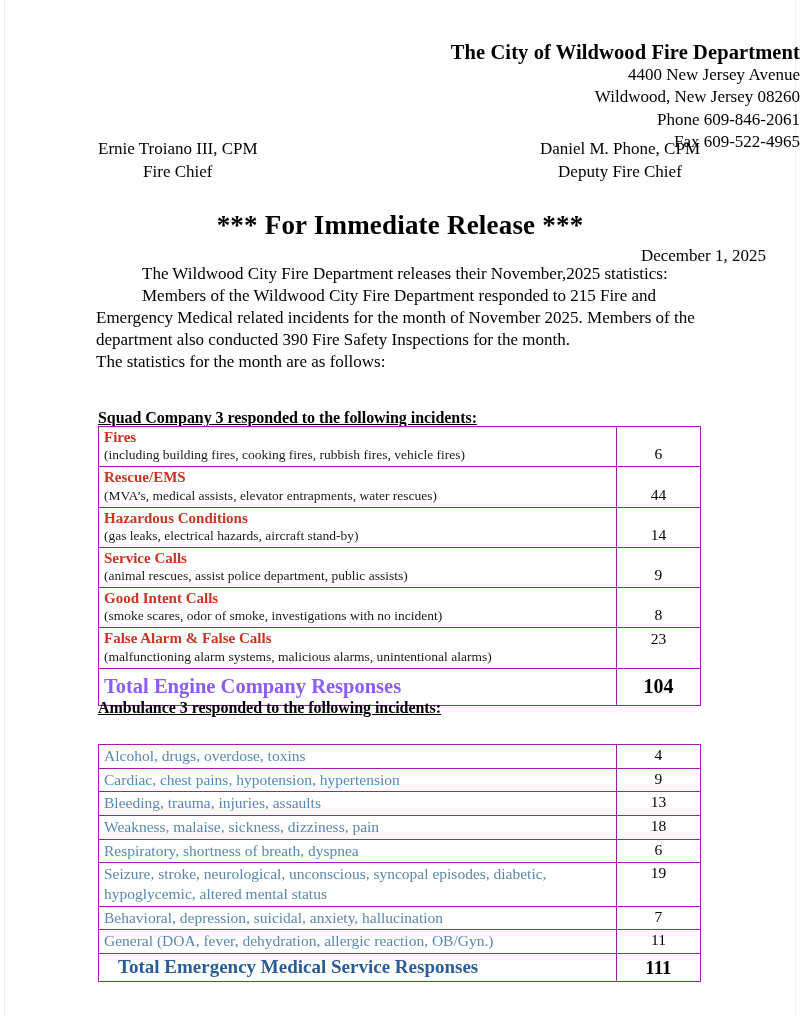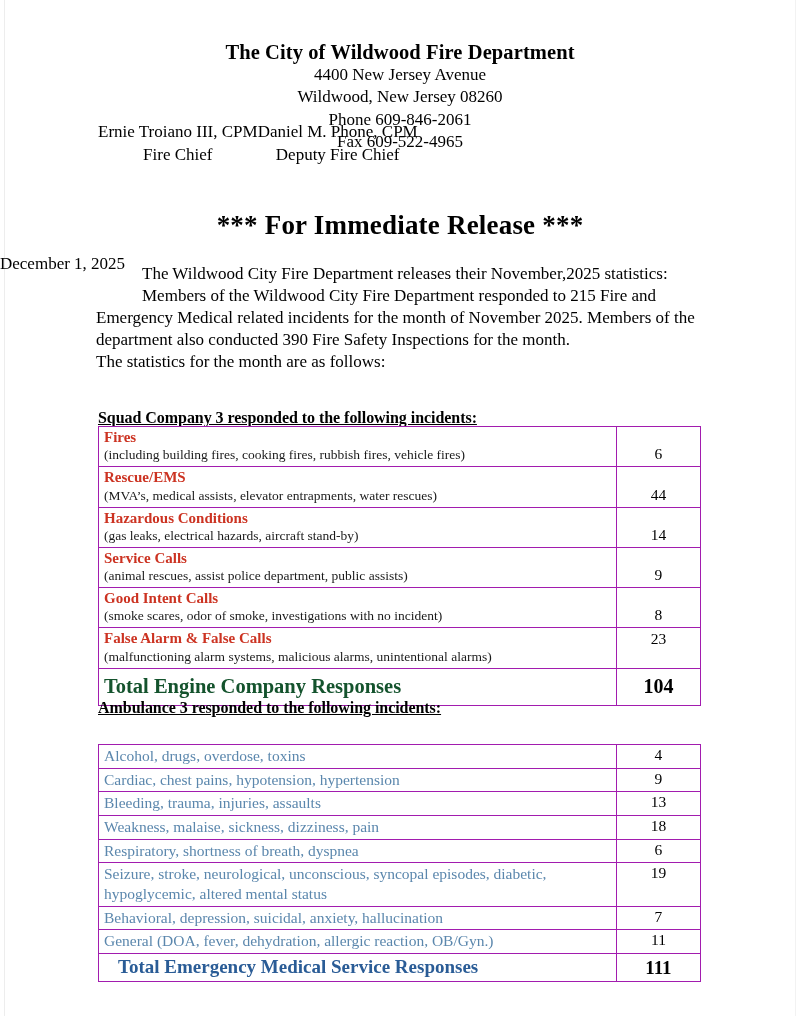--- a/index.html
+++ b/index.html
@@ -34,39 +34,39 @@
     left: 795px; top: 0;
     width: 1px; height: 1016px;
     background: #f2f2f2;
   }
 
   
   .letterhead {
     position: absolute;
     left: 0; top: 42px;
     width: 800px;
-    text-align: center;
+    text-align: right;
   }
   .lh-title {
     font-size: 20.5px;
     font-weight: bold;
     letter-spacing: .1px;
     line-height: 1.05;
   }
   .lh-line {
     font-size: 17px;
     line-height: 1.33;
   }
 
   .officers {
     position: absolute;
-    left: 0; top: 121px;
+    left: 0; top: 138px;
     width: 796px;
     display: flex;
-    justify-content: flex-start;
+    justify-content: space-between;
     padding: 0 96px 0 98px;
     box-sizing: border-box;
     font-size: 17px;
     line-height: 1.34;
   }
   .officer { text-align: center; }
 
   
   .release-title {
     position: absolute;
@@ -74,23 +74,22 @@
     width: 800px;
     text-align: center;
     font-size: 27px;
     font-weight: bold;
     letter-spacing: .2px;
   }
   .release-date {
     position: absolute;
     left: 0; top: 246px;
     width: 766px;
-    text-align: left;
+    text-align: right;
     font-size: 17px;
-    margin-top: 8px;
   }
 
   .body-block {
     position: absolute;
     left: 96px; top: 263px;
     width: 615px;
     font-size: 17px;
     line-height: 1.30;
   }
   .body-block p { margin: 0; }
@@ -145,21 +144,21 @@
     font-size: 15.5px;
     vertical-align: bottom;
     padding-bottom: 3px;
   }
   #squad-table .num-cell.top-align {
     vertical-align: top;
     padding-top: 2px;
     padding-bottom: 0;
   }
   .total-row .total-label {
-    color: #14532d;
+    color: #8b5cf6;
     font-weight: bold;
     font-size: 20.5px;
     padding: 6px 0 7px 5px;
     line-height: 1.12;
     vertical-align: bottom;
   }
   .total-row .total-num {
     text-align: center;
     font-weight: bold;
     font-size: 20px;

